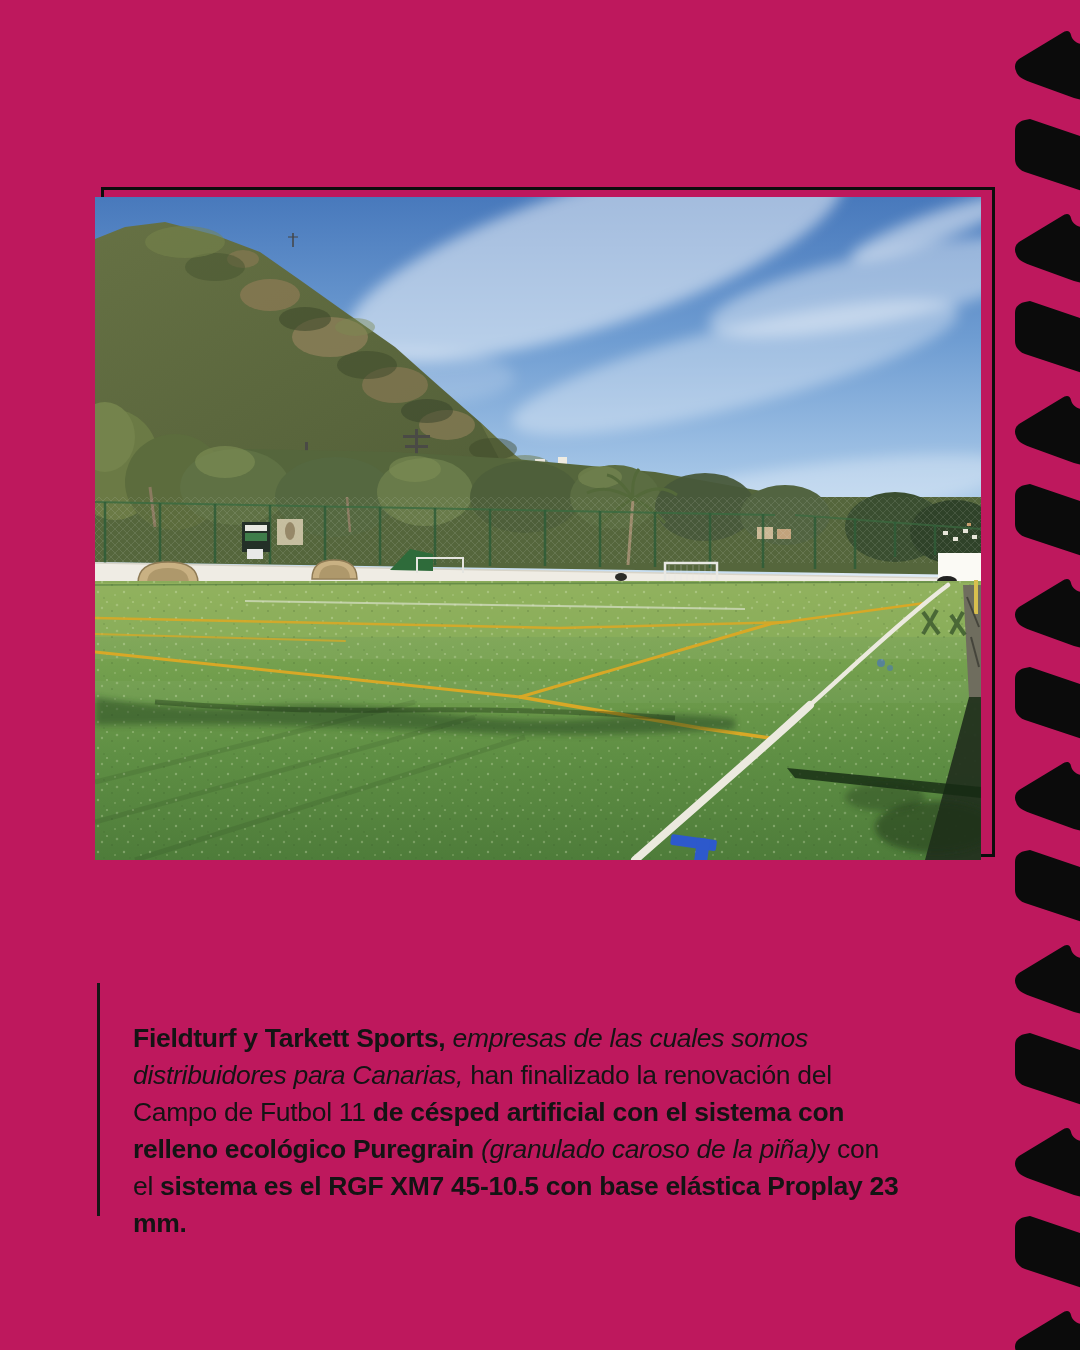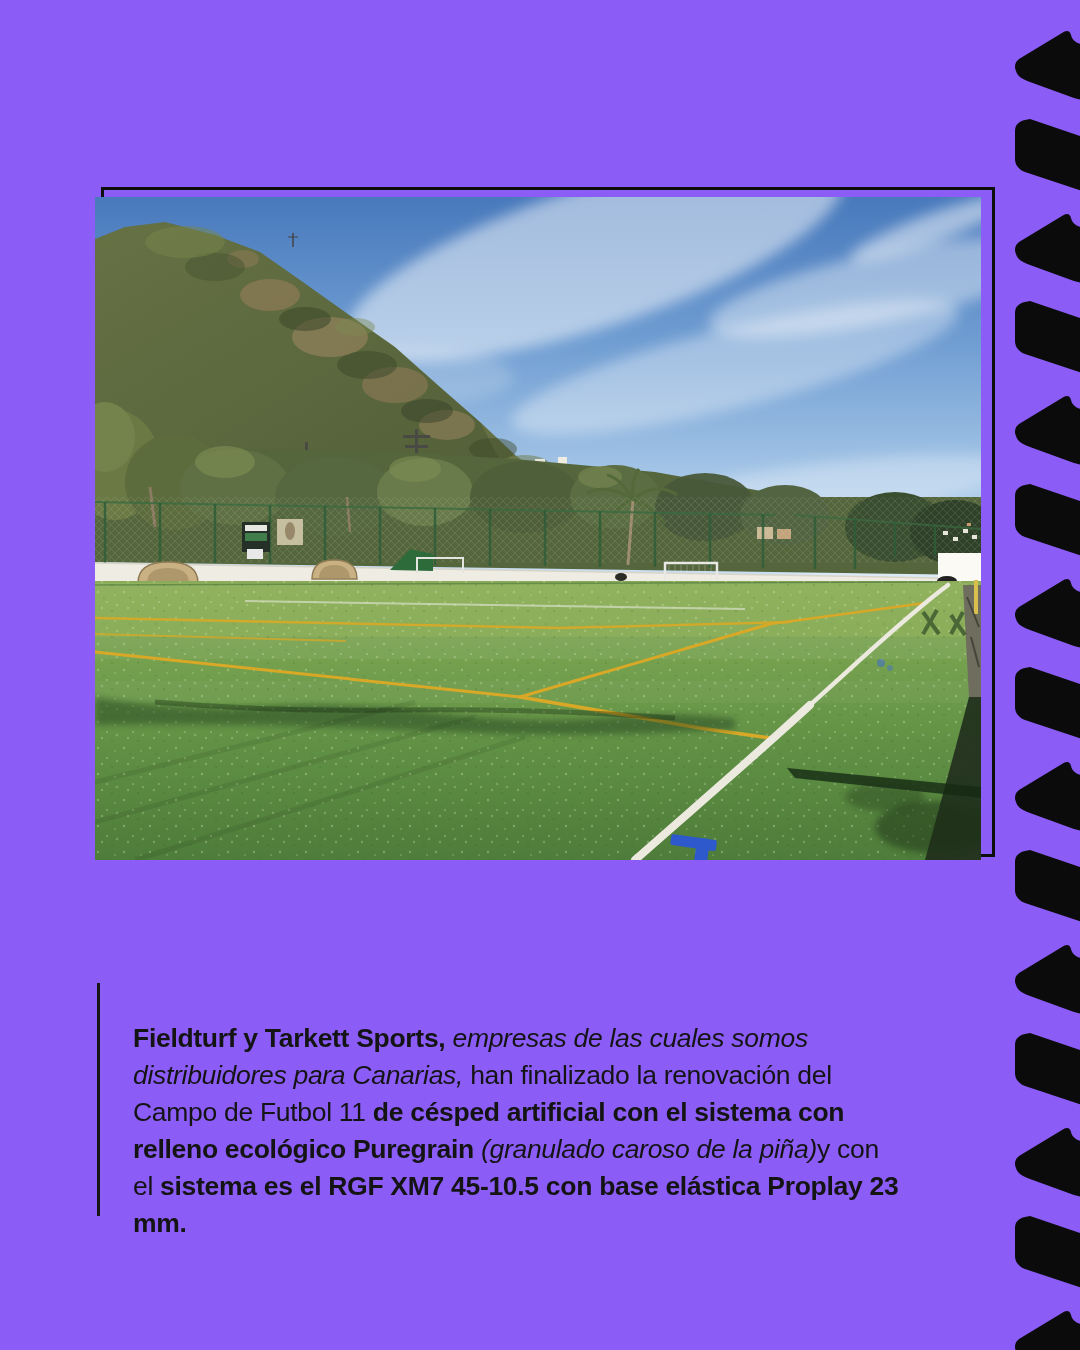--- a/index.html
+++ b/index.html
@@ -1,16 +1,16 @@
 <!DOCTYPE html>
 <html><head>
 <meta charset="utf-8">
 <style>
   html,body{margin:0;padding:0;background:#ffffff;}
-  .canvas{position:relative;width:1080px;height:1350px;background:#8b5cf6;overflow:hidden;
+  .canvas{position:relative;width:1080px;height:1350px;background:#be185d;overflow:hidden;
           font-family:"Liberation Sans", sans-serif;}
   .photo-frame{position:absolute;left:101px;top:187px;width:894px;height:670px;
                box-sizing:border-box;border:3px solid #0d0d0d;background:transparent;}
   .photo{position:absolute;left:95px;top:197px;width:886px;height:663px;overflow:hidden;}
   .photo svg{display:block;}
   .accent-bar{position:absolute;left:97px;top:983px;width:3px;height:233px;background:#161616;}
   .caption{position:absolute;left:133px;top:993px;width:772px;font-size:26.5px;line-height:37px;
            color:#141414;letter-spacing:-0.3px;}
   .caption .seg-bold{font-weight:700;}
   .caption .seg-italic{font-style:italic;}

